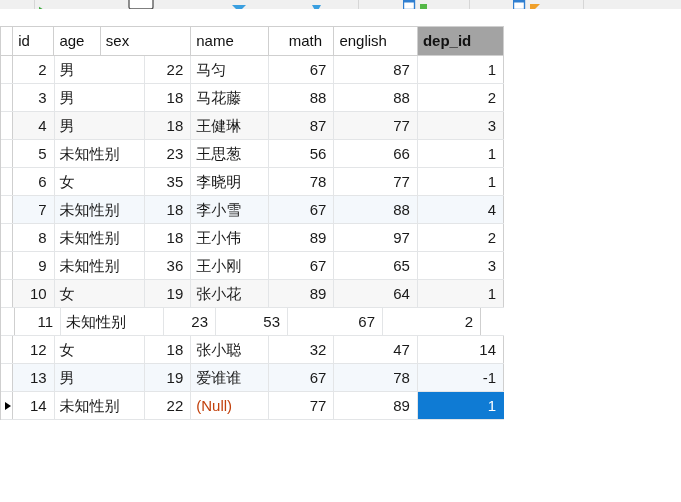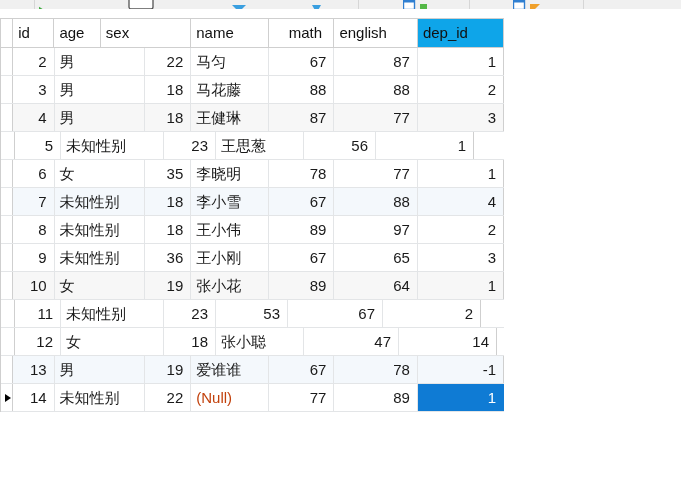--- a/index.html
+++ b/index.html
@@ -27,21 +27,21 @@
     position: absolute;
     top: 0;
     width: 1px; height: 9px;
     background: #d6d6d6;
   }
   .tb-icon { position: absolute; top: 0; overflow: hidden; }
 
   
   #grid {
     position: absolute;
-    left: 0; top: 18px;
+    left: 0; top: 26px;
     width: 504px;
     border-top: 1px solid #cfcfcf;
     border-left: 1px solid #cfcfcf;
     box-sizing: border-box;
     background: #ffffff;
   }
   .row {
     display: flex;
     height: 28px;
     box-sizing: border-box;
@@ -93,21 +93,21 @@
   }
 
   .c-id      { width: 46px; }
   .c-sex     { width: 103px; }
   .c-age     { width: 52px; }
   .c-name    { width: 88px; }
   .c-math    { width: 72px; padding-left: 20px; }
   .c-english { width: 95px; }
   .c-dep     { width: 98px; border-right: 1px solid #cfcfcf; }
 
-  .row.header .c-dep { background: #0ea5e9; }
+  .row.header .c-dep { background: #a3a3a3; font-weight: bold; }
 
   .null-val { color: #c2410c; }
 
   .cell.selected {
     background: #0f7bd4;
     color: #ffffff;
     border-right: 1px solid #0f7bd4;
   }
 </style>
 </head>
@@ -212,20 +212,21 @@
         <div class="cell c-english num">77</div>
         <div class="cell c-dep num">3</div>
       </div>
       <div class="row">
         <div class="cell c-gutter"></div>
         <div class="cell c-id num">5</div>
         <div class="cell c-sex txt">未知性别</div>
         <div class="cell c-age num">23</div>
         <div class="cell c-name txt">王思葱</div>
         <div class="cell c-math num">56</div>
+        <div class="cell c-english num">66</div>
         <div class="cell c-dep num">1</div>
       </div>
       <div class="row">
         <div class="cell c-gutter"></div>
         <div class="cell c-id num">6</div>
         <div class="cell c-sex txt">女</div>
         <div class="cell c-age num">35</div>
         <div class="cell c-name txt">李晓明</div>
         <div class="cell c-math num">78</div>
         <div class="cell c-english num">77</div>
@@ -279,20 +280,21 @@
         <div class="cell c-math num">53</div>
         <div class="cell c-english num">67</div>
         <div class="cell c-dep num">2</div>
       </div>
       <div class="row">
         <div class="cell c-gutter"></div>
         <div class="cell c-id num">12</div>
         <div class="cell c-sex txt">女</div>
         <div class="cell c-age num">18</div>
         <div class="cell c-name txt">张小聪</div>
+        <div class="cell c-math num">32</div>
         <div class="cell c-english num">47</div>
         <div class="cell c-dep num">14</div>
       </div>
       <div class="row alt">
         <div class="cell c-gutter"></div>
         <div class="cell c-id num">13</div>
         <div class="cell c-sex txt">男</div>
         <div class="cell c-age num">19</div>
         <div class="cell c-name txt">爱谁谁</div>
         <div class="cell c-math num">67</div>

